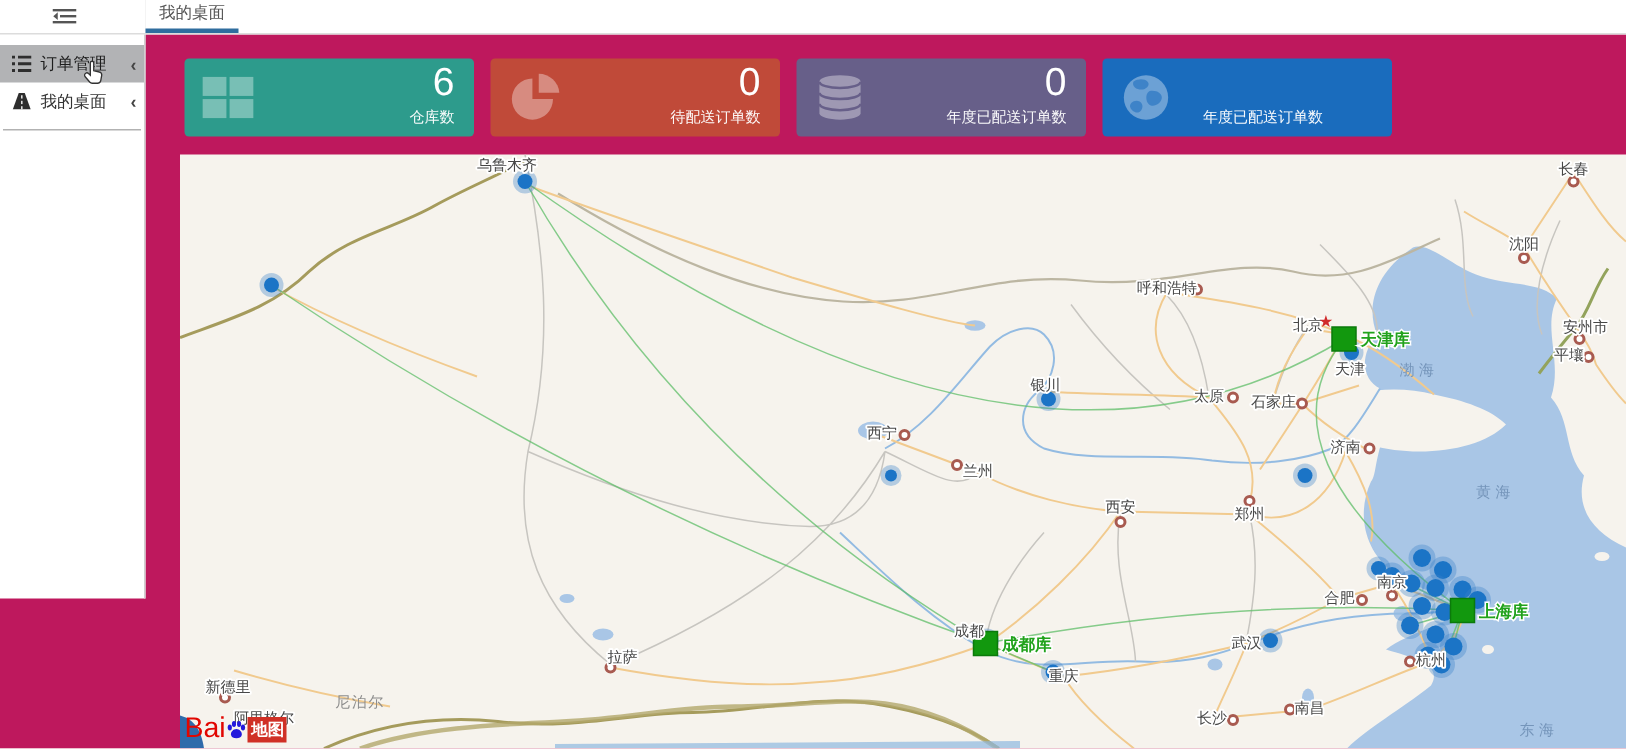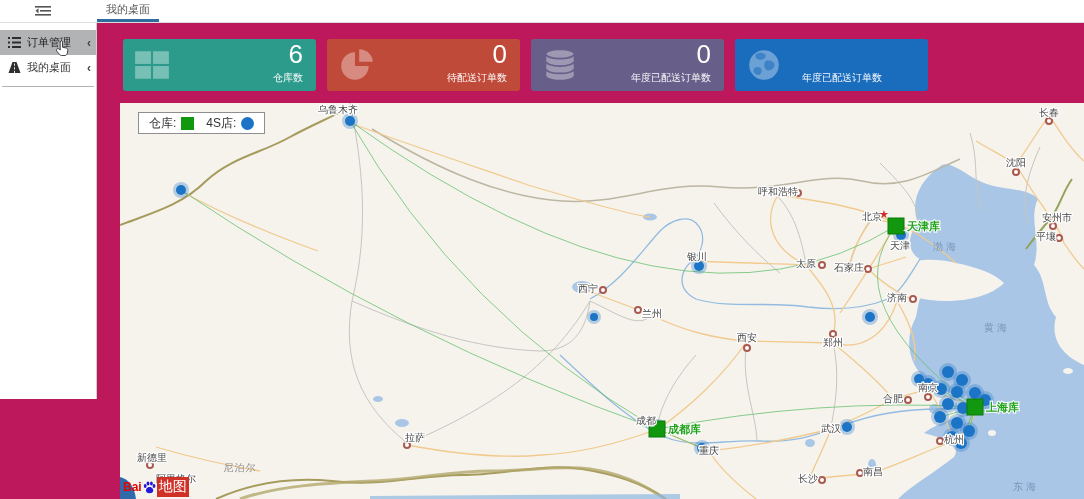--- a/index.html
+++ b/index.html
@@ -36,23 +36,23 @@
   .card5 .num,.card5 .lbl{right:46px}
 
   
   #map{position:absolute;left:120px;top:103px;width:964px;height:396px;background:#f6f3ed;z-index:1}
   .legend{position:absolute;left:18px;top:9px;height:20px;background:#fff;border:1px solid #8e8e8e;
           display:flex;align-items:center;padding:0 10px;font-size:12px;color:#333;z-index:4}
   .lg-t{margin-right:5px}
   .lg-sq{width:13px;height:13px;background:#12980e;display:inline-block;margin-right:12px}
   .lg-dot{width:13px;height:13px;border-radius:50%;background:#1b74c6;display:inline-block}
   .bmap-logo{position:absolute;left:3px;bottom:2px;display:flex;align-items:center;z-index:4}
-  .bd-bai{color:#e10601;font-size:12px;font-weight:bold}
+  .bd-bai{color:#e10601;font-size:19px;font-weight:normal}
   .bd-paw{margin:0 1px;display:flex}
-  .bd-box{background:#d03026;color:#fff;font-size:14px;font-weight:normal;padding:1px 2px}
+  .bd-box{background:#d03026;color:#fff;font-size:11px;font-weight:bold;padding:1px 2px}
 
   
   text{font-family:"Liberation Sans",sans-serif}
   .city-label{font-size:10px;fill:#474747;text-anchor:middle;paint-order:stroke;stroke:#fff;
               stroke-width:2.5px;stroke-linejoin:round}
   .sea-label{font-size:10px;fill:#7595ba;letter-spacing:3px;text-anchor:middle}
   .region-label{font-size:10px;fill:#8d8d8d;letter-spacing:1px;text-anchor:middle}
   .wh-label{font-size:11px;font-weight:bold;fill:#21a21c;paint-order:stroke;stroke:#fff;stroke-width:2px}
   .city-dot{fill:#fff;stroke:#a85a50;stroke-width:2}
   .star{font-size:11px;fill:#d02b2b;text-anchor:middle}
@@ -332,26 +332,20 @@
           <text x="32" y="358" class="city-label">新德里</text>
           <text x="56" y="379" class="city-label">阿里格尔</text>
           <text x="826" y="147" class="sea-label">渤海</text>
           <text x="877" y="228" class="sea-label">黄海</text>
           <text x="906" y="387" class="sea-label">东海</text>
           <text x="120" y="368" class="region-label">尼泊尔</text>
           <text x="764" y="115" class="star">★</text>
         </g>
     </svg>
 
-    <div class="legend">
-      <span class="lg-t">仓库:</span>
-      <span class="lg-sq"></span>
-      <span class="lg-t">4S店:</span>
-      <span class="lg-dot"></span>
-    </div>
 
     <div class="bmap-logo">
       <span class="bd-bai">Bai</span>
       <span class="bd-paw">
         <svg width="13" height="13" viewBox="0 0 13 13">
           <ellipse cx="2.2" cy="5" rx="1.4" ry="2" fill="#2319dc"></ellipse>
           <ellipse cx="5" cy="2.6" rx="1.4" ry="2" fill="#2319dc"></ellipse>
           <ellipse cx="8.4" cy="2.6" rx="1.4" ry="2" fill="#2319dc"></ellipse>
           <ellipse cx="11" cy="5" rx="1.4" ry="2" fill="#2319dc"></ellipse>
           <path d="M6.6 6 C8.6 6 10.6 8 10.2 10 C9.9 11.6 8.4 12.2 6.6 12.2 C4.8 12.2 3.3 11.6 3 10 C2.6 8 4.6 6 6.6 6 Z" fill="#2319dc"></path>

